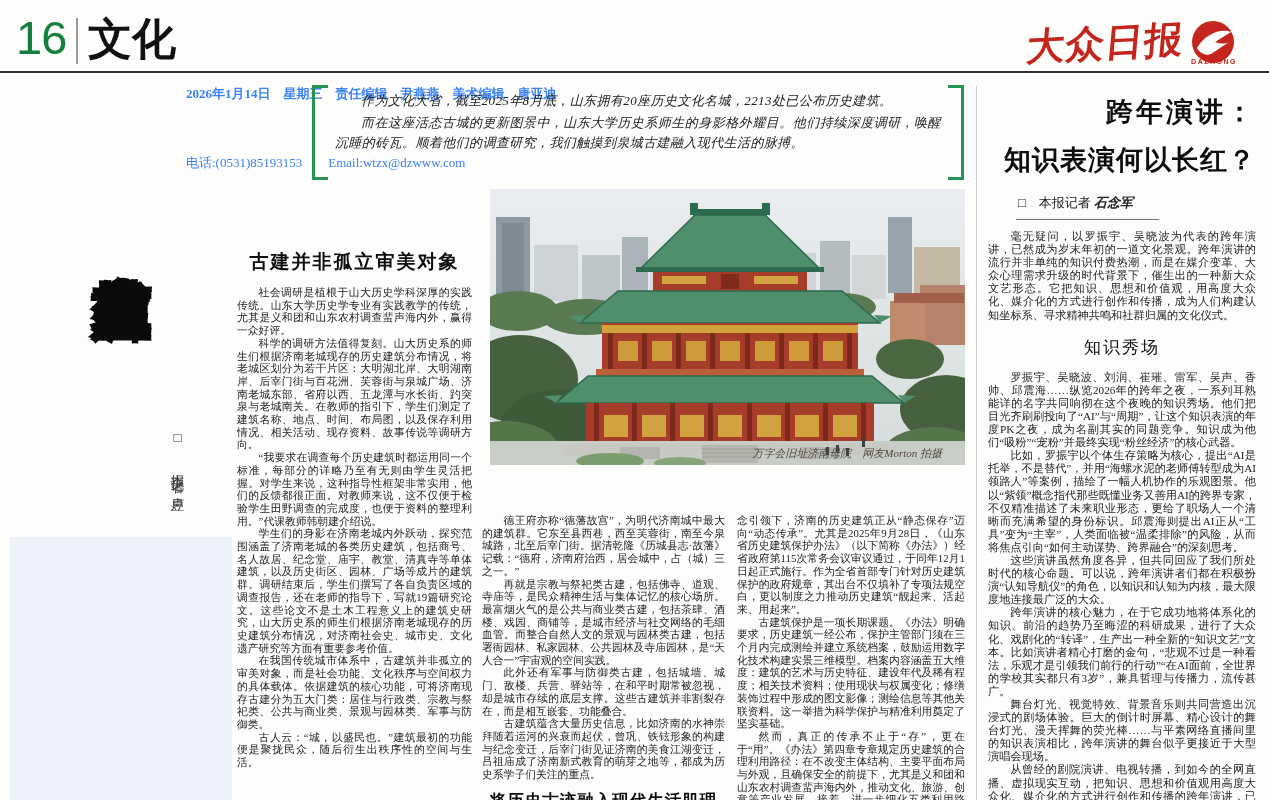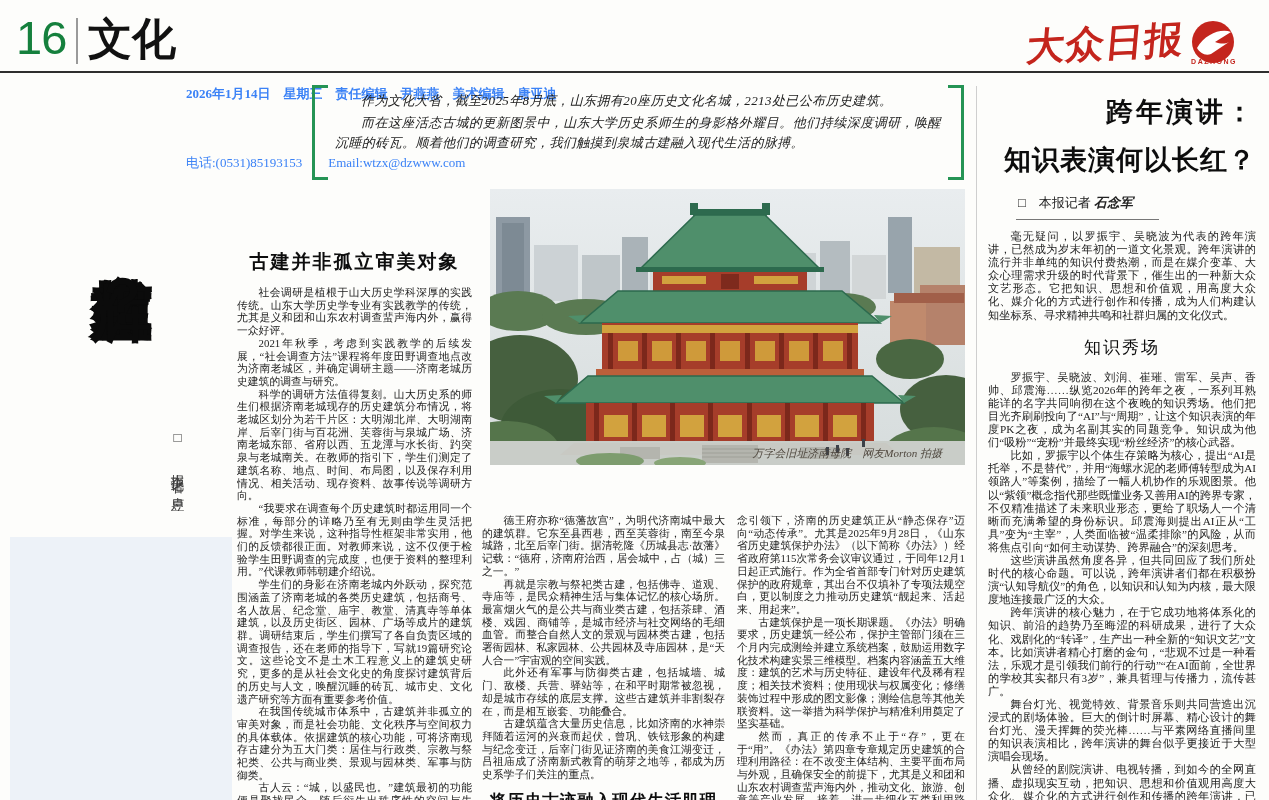--- a/index.html
+++ b/index.html
@@ -88,24 +88,23 @@
   </div>
 </div>
 
 <div class="abs blue-panel"></div>
 <div class="abs v-headline">泉城古建如何生辉？</div>
 <div class="abs v-byline">□　本报记者　卢昱</div>
 
 <div class="abs col colA">
   <h3 class="sec-head">古建并非孤立审美对象</h3>
   <p>社会调研是植根于山大历史学科深厚的实践传统。山东大学历史学专业有实践教学的传统，尤其是义和团和山东农村调查蜚声海内外，赢得一众好评。</p>
-  <p>2021年秋季，考虑到实践教学的后续发展，“社会调查方法”课程将年度田野调查地点改为济南老城区，并确定调研主题——济南老城历史建筑的调查与研究。</p>
   <p>科学的调研方法值得复刻。山大历史系的师生们根据济南老城现存的历史建筑分布情况，将老城区划分为若干片区：大明湖北岸、大明湖南岸、后宰门街与百花洲、芙蓉街与泉城广场、济南老城东部、省府以西、五龙潭与水长街、趵突泉与老城南关。在教师的指引下，学生们测定了建筑名称、地点、时间、布局图，以及保存利用情况、相关活动、现存资料、故事传说等调研方向。</p>
   <p>“我要求在调查每个历史建筑时都运用同一个标准，每部分的详略乃至有无则由学生灵活把握。对学生来说，这种指导性框架非常实用，他们的反馈都很正面。对教师来说，这不仅便于检验学生田野调查的完成度，也便于资料的整理利用。”代课教师韩朝建介绍说。</p>
-  <p>学生们的身影在济南老城内外跃动，探究范围涵盖了济南老城的各类历史建筑，包括商号、名人故居、纪念堂、庙宇、教堂、清真寺等单体建筑，以及历史街区、园林、广场等成片的建筑群。调研结束后，学生们撰写了各自负责区域的调查报告，还在老师的指导下，写就19篇研究论文。这些论文不是土木工程意义上的建筑史研究，更多的是从社会文化史的角度探讨建筑背后的历史与人文，唤醒沉睡的砖瓦、城市史、文化遗产研究等方面有重要参考价值。</p>
+  <p>学生们的身影在济南老城内外跃动，探究范围涵盖了济南老城的各类历史建筑，包括商号、名人故居、纪念堂、庙宇、教堂、清真寺等单体建筑，以及历史街区、园林、广场等成片的建筑群。调研结束后，学生们撰写了各自负责区域的调查报告，还在老师的指导下，写就19篇研究论文。这些论文不是土木工程意义上的建筑史研究，山大历史系的师生们根据济南老城现存的历史建筑分布情况，对济南社会史、城市史、文化遗产研究等方面有重要参考价值。</p>
   <p>在我国传统城市体系中，古建筑并非孤立的审美对象，而是社会功能、文化秩序与空间权力的具体载体。依据建筑的核心功能，可将济南现存古建分为五大门类：居住与行政类、宗教与祭祀类、公共与商业类、景观与园林类、军事与防御类。</p>
   <p>古人云：“城，以盛民也。”建筑最初的功能便是聚拢民众，随后衍生出秩序性的空间与生活。</p>
 </div>
 
 <svg class="abs photo" viewBox="0 0 475 276" preserveAspectRatio="none">
   <defs>
     <linearGradient id="sky" x1="0" y1="0" x2="0" y2="1">
       <stop offset="0" stop-color="#e9edef"></stop>
         <stop offset="1" stop-color="#d6dcdc"></stop>
     </linearGradient>

